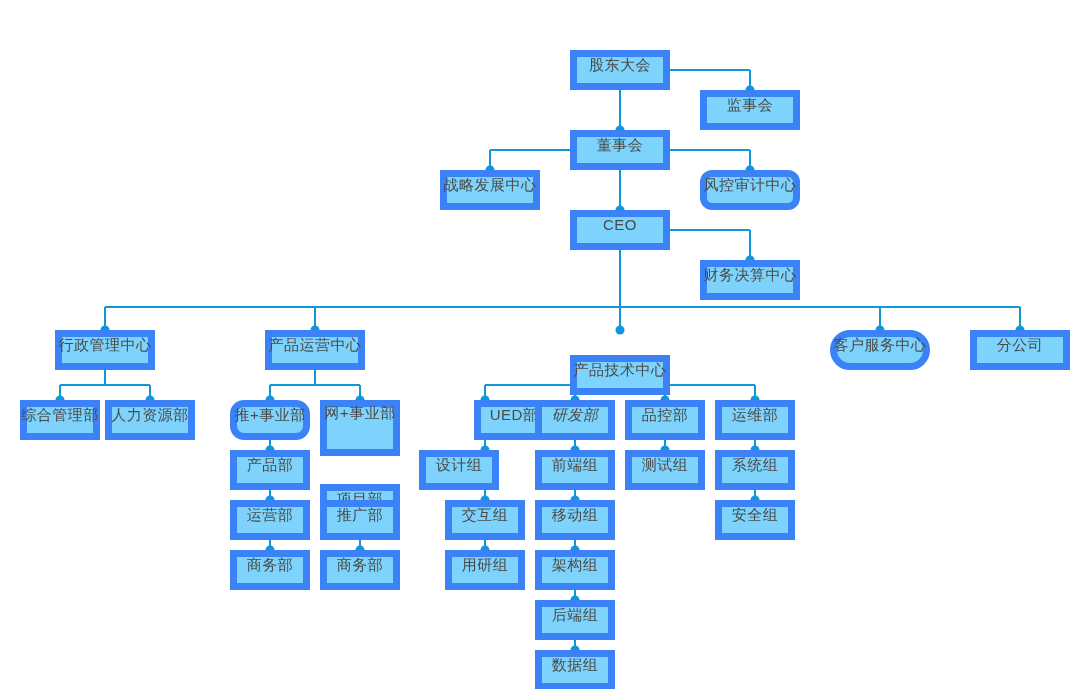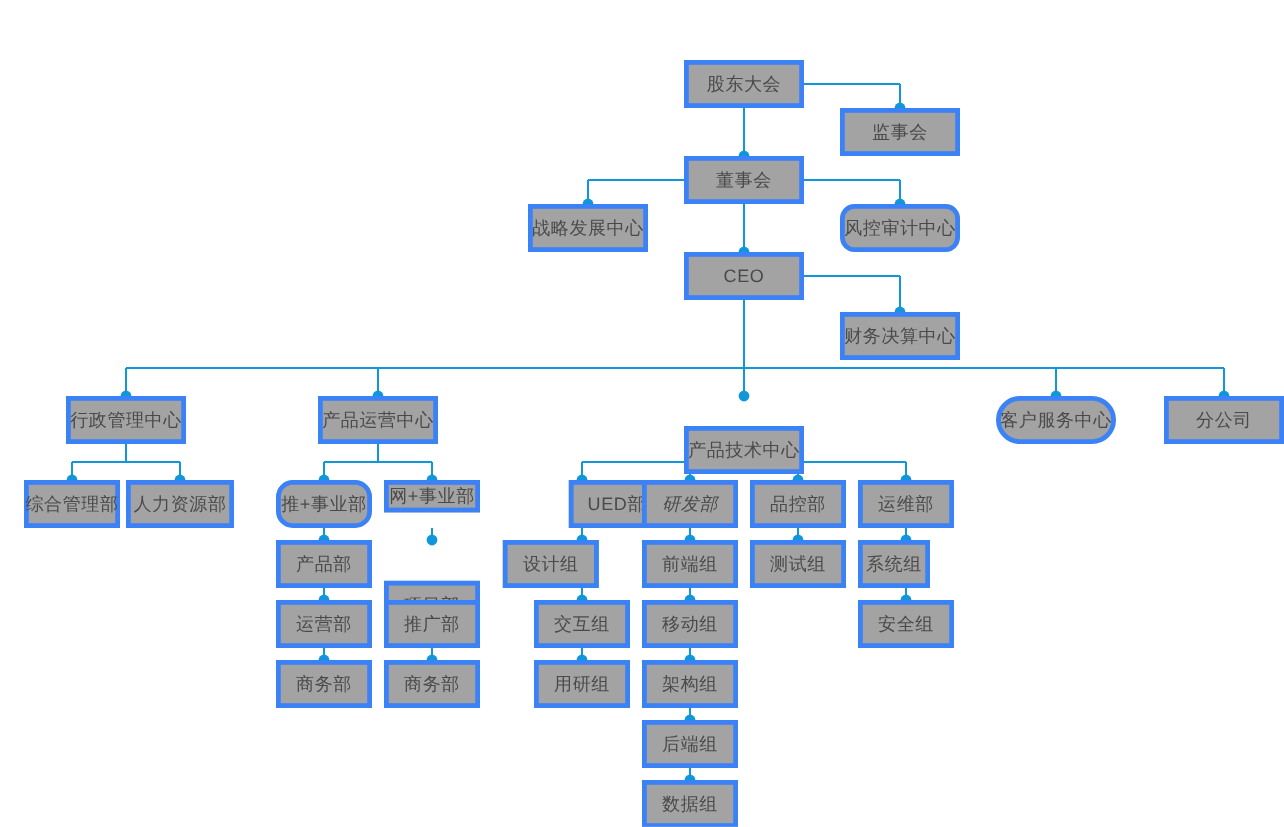--- a/index.html
+++ b/index.html
@@ -7,24 +7,24 @@
     width:1070px;height:689px;
     background:#ffffff;
     font-family:"Liberation Sans","DejaVu Sans",sans-serif;
     overflow:hidden;
   }
   #chart{position:relative;width:1070px;height:689px;}
   svg.connectors{position:absolute;left:0;top:0;width:1070px;height:689px;pointer-events:none;}
   .node{
     position:absolute;
     box-sizing:border-box;
-    background:#a3a3a3;
-    border:4px solid #3b82f6;
+    background:#7dd3fc;
+    border:7px solid #3b82f6;
     display:flex;
-    align-items:center;
+    align-items:flex-start;
     justify-content:center;
     color:#4a4a4a;
     font-size:15px;
     line-height:1;
     letter-spacing:0.5px;
     white-space:nowrap;
     z-index:2;
   }
 </style>
 </head>
@@ -164,21 +164,21 @@
     </div>
     <div class="node" style="left: 230px; top: 450px; width: 80px; height: 40px;">
       <span>产品部</span>
     </div>
     <div class="node" style="left: 230px; top: 500px; width: 80px; height: 40px;">
       <span>运营部</span>
     </div>
     <div class="node" style="left: 230px; top: 550px; width: 80px; height: 40px;">
       <span>商务部</span>
     </div>
-    <div class="node" style="left: 320px; top: 400px; width: 80px; height: 27px;">
+    <div class="node" style="left: 320px; top: 400px; width: 80px; height: 56px; font-family: Liberation Mono, monospace;">
       <span>网+事业部</span>
     </div>
     <div class="node" style="left: 320px; top: 450px; width: 80px; height: 40px; margin-top: 34px;">
       <span>项目部</span>
     </div>
     <div class="node" style="left: 320px; top: 500px; width: 80px; height: 40px;">
       <span>推广部</span>
     </div>
     <div class="node" style="left: 320px; top: 550px; width: 80px; height: 40px;">
       <span>商务部</span>
@@ -215,19 +215,19 @@
     </div>
     <div class="node" style="left: 625px; top: 400px; width: 80px; height: 40px;">
       <span>品控部</span>
     </div>
     <div class="node" style="left: 625px; top: 450px; width: 80px; height: 40px;">
       <span>测试组</span>
     </div>
     <div class="node" style="left: 715px; top: 400px; width: 80px; height: 40px;">
       <span>运维部</span>
     </div>
-    <div class="node" style="left: 715px; top: 450px; width: 60px; height: 40px;">
+    <div class="node" style="left: 715px; top: 450px; width: 80px; height: 40px;">
       <span>系统组</span>
     </div>
     <div class="node" style="left: 715px; top: 500px; width: 80px; height: 40px;">
       <span>安全组</span>
     </div>
   </div>
 
 </body></html>

